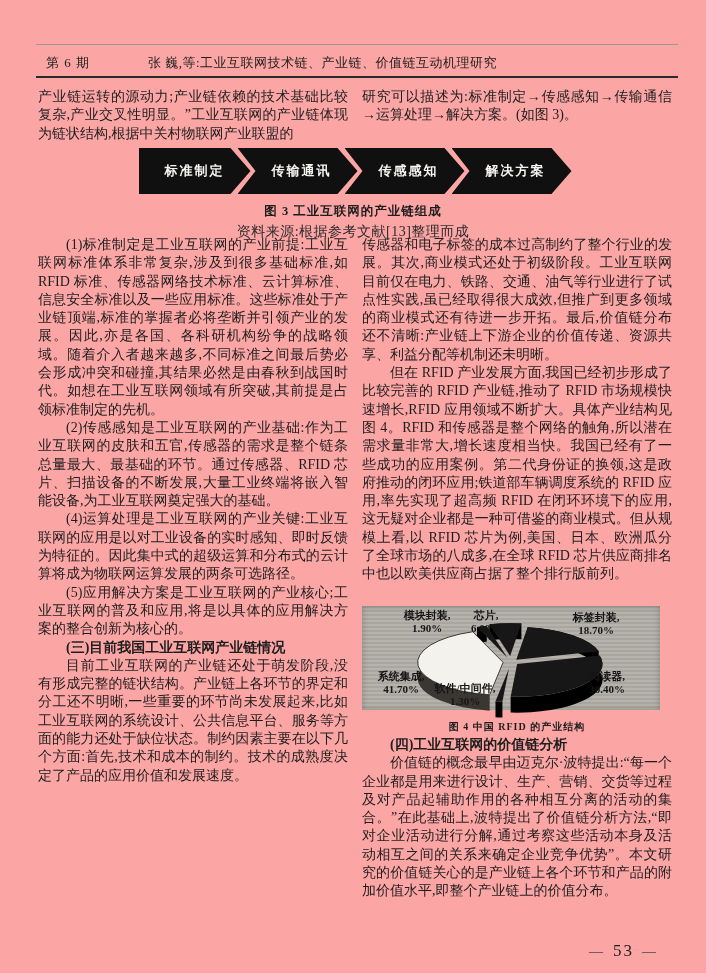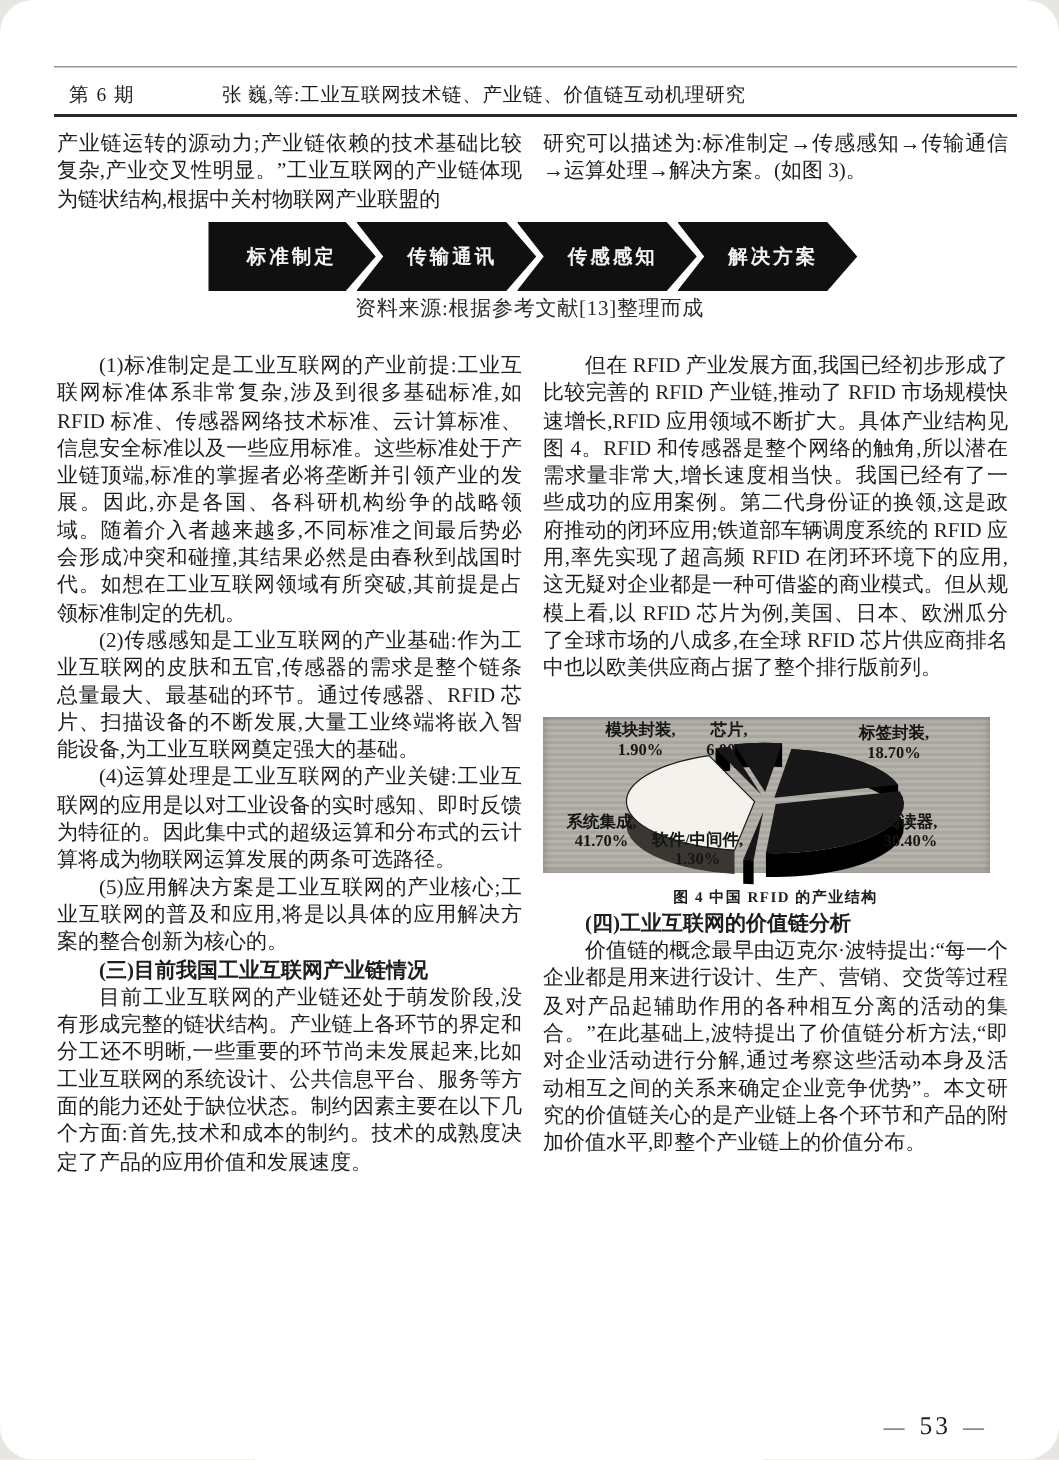--- a/index.html
+++ b/index.html
@@ -1,23 +1,22 @@
 <!DOCTYPE html>
 <html><head>
 <meta charset="utf-8">
 <style>
   html,body{margin:0;padding:0;background:#e8e6e1;}
   .page{
     position:relative;
     width:706px;height:973px;
-    background:#ffffff;
+    background:#fca5a5;
     overflow:hidden;
     font-family:"Liberation Serif","DejaVu Serif",serif;
     color:#1e1e1e;
-    border-radius:22px;
   }
   
   .top-rule{position:absolute;left:36px;right:28px;top:44px;height:1px;background:#9a9892;}
   .header-row{
     position:absolute;left:36px;right:28px;top:50px;height:26px;
     display:flex;align-items:center;font-size:13px;
   }
   .issue{margin-left:10px;letter-spacing:1px;}
   .running-title{margin-left:58px;letter-spacing:.5px;font-weight:500;}
   .header-rule{position:absolute;left:36px;right:28px;top:76px;height:2px;background:#2a2a2a;}
@@ -96,35 +95,37 @@
     </div>
   </div>
 
   <div class="fig3">
     <div class="chev-row">
       <div class="chev first">标准制定</div>
       <div class="chev">传输通讯</div>
       <div class="chev">传感感知</div>
       <div class="chev">解决方案</div>
     </div>
+    <div class="fig3-caption">图 3   工业互联网的产业链组成</div>
     <div class="fig3-source">资料来源:根据参考文献[13]整理而成</div>
   </div>
 
   <div class="maincols body-text">
 
     <div class="col">
       <p class="para">(1)标准制定是工业互联网的产业前提:工业互联网标准体系非常复杂,涉及到很多基础标准,如 RFID 标准、传感器网络技术标准、云计算标准、信息安全标准以及一些应用标准。这些标准处于产业链顶端,标准的掌握者必将垄断并引领产业的发展。因此,亦是各国、各科研机构纷争的战略领域。随着介入者越来越多,不同标准之间最后势必会形成冲突和碰撞,其结果必然是由春秋到战国时代。如想在工业互联网领域有所突破,其前提是占领标准制定的先机。</p>
       <p class="para">(2)传感感知是工业互联网的产业基础:作为工业互联网的皮肤和五官,传感器的需求是整个链条总量最大、最基础的环节。通过传感器、RFID 芯片、扫描设备的不断发展,大量工业终端将嵌入智能设备,为工业互联网奠定强大的基础。</p>
       <p class="para">(4)运算处理是工业互联网的产业关键:工业互联网的应用是以对工业设备的实时感知、即时反馈为特征的。因此集中式的超级运算和分布式的云计算将成为物联网运算发展的两条可选路径。</p>
       <p class="para">(5)应用解决方案是工业互联网的产业核心;工业互联网的普及和应用,将是以具体的应用解决方案的整合创新为核心的。</p>
       <p class="h-level3">(三)目前我国工业互联网产业链情况</p>
       <p class="para">目前工业互联网的产业链还处于萌发阶段,没有形成完整的链状结构。产业链上各环节的界定和分工还不明晰,一些重要的环节尚未发展起来,比如工业互联网的系统设计、公共信息平台、服务等方面的能力还处于缺位状态。制约因素主要在以下几个方面:首先,技术和成本的制约。技术的成熟度决定了产品的应用价值和发展速度。</p>
     </div>
 
     <div class="col">
+      <p class="para" style="text-indent:0">传感器和电子标签的成本过高制约了整个行业的发展。其次,商业模式还处于初级阶段。工业互联网目前仅在电力、铁路、交通、油气等行业进行了试点性实践,虽已经取得很大成效,但推广到更多领域的商业模式还有待进一步开拓。最后,价值链分布还不清晰:产业链上下游企业的价值传递、资源共享、利益分配等机制还未明晰。</p>
       <p class="para">但在 RFID 产业发展方面,我国已经初步形成了比较完善的 RFID 产业链,推动了 RFID 市场规模快速增长,RFID 应用领域不断扩大。具体产业结构见图 4。RFID 和传感器是整个网络的触角,所以潜在需求量非常大,增长速度相当快。我国已经有了一些成功的应用案例。第二代身份证的换领,这是政府推动的闭环应用;铁道部车辆调度系统的 RFID 应用,率先实现了超高频 RFID 在闭环环境下的应用,这无疑对企业都是一种可借鉴的商业模式。但从规模上看,以 RFID 芯片为例,美国、日本、欧洲瓜分了全球市场的八成多,在全球 RFID 芯片供应商排名中也以欧美供应商占据了整个排行版前列。</p>
 
       <div class="fig4">
         <svg viewBox="0 0 300 130">
             <path d="M 128.30157289853796 17.850279131867858 A 86 33 0 0 1 160.4809054822219 17.15992527067486 l 0 16 A 86 33 0 0 0 128.30157289853796 33.85027913186786 Z" fill="#000000"></path>
             <path d="M 166.6498657689755 20.982267105684194 A 86 33 0 0 1 238.31427766139575 45.10685311861245 l 0 16 A 86 33 0 0 0 166.6498657689755 36.982267105684194 Z" fill="#000000"></path>
             <path d="M 239.19900584772034 49.37286740648292 A 86 33 0 0 1 149.62257195276914 90.86289450652671 l 0 16 A 86 33 0 0 0 239.19900584772034 65.37286740648292 Z" fill="#000000"></path>
             <path d="M 141.36195429179355 95.76430686404164 A 86 33 0 0 1 134.3872658795396 95.44990988506066 l 0 16 A 86 33 0 0 0 141.36195429179355 111.76430686404164 Z" fill="#000000"></path>
             <path d="M 128.52971661039018 88.90565248838593 A 86 33 0 0 1 111.4470598389498 25.47449045584872 l 0 16 A 86 33 0 0 0 128.52971661039018 104.90565248838593 Z" fill="#3a3733"></path>
             <path d="M 115.81219597497753 20.765478358735518 A 86 33 0 0 1 125.60223057751874 19.586778118474662 l 0 16 A 86 33 0 0 0 115.81219597497753 36.76547835873552 Z" fill="#000000"></path>

